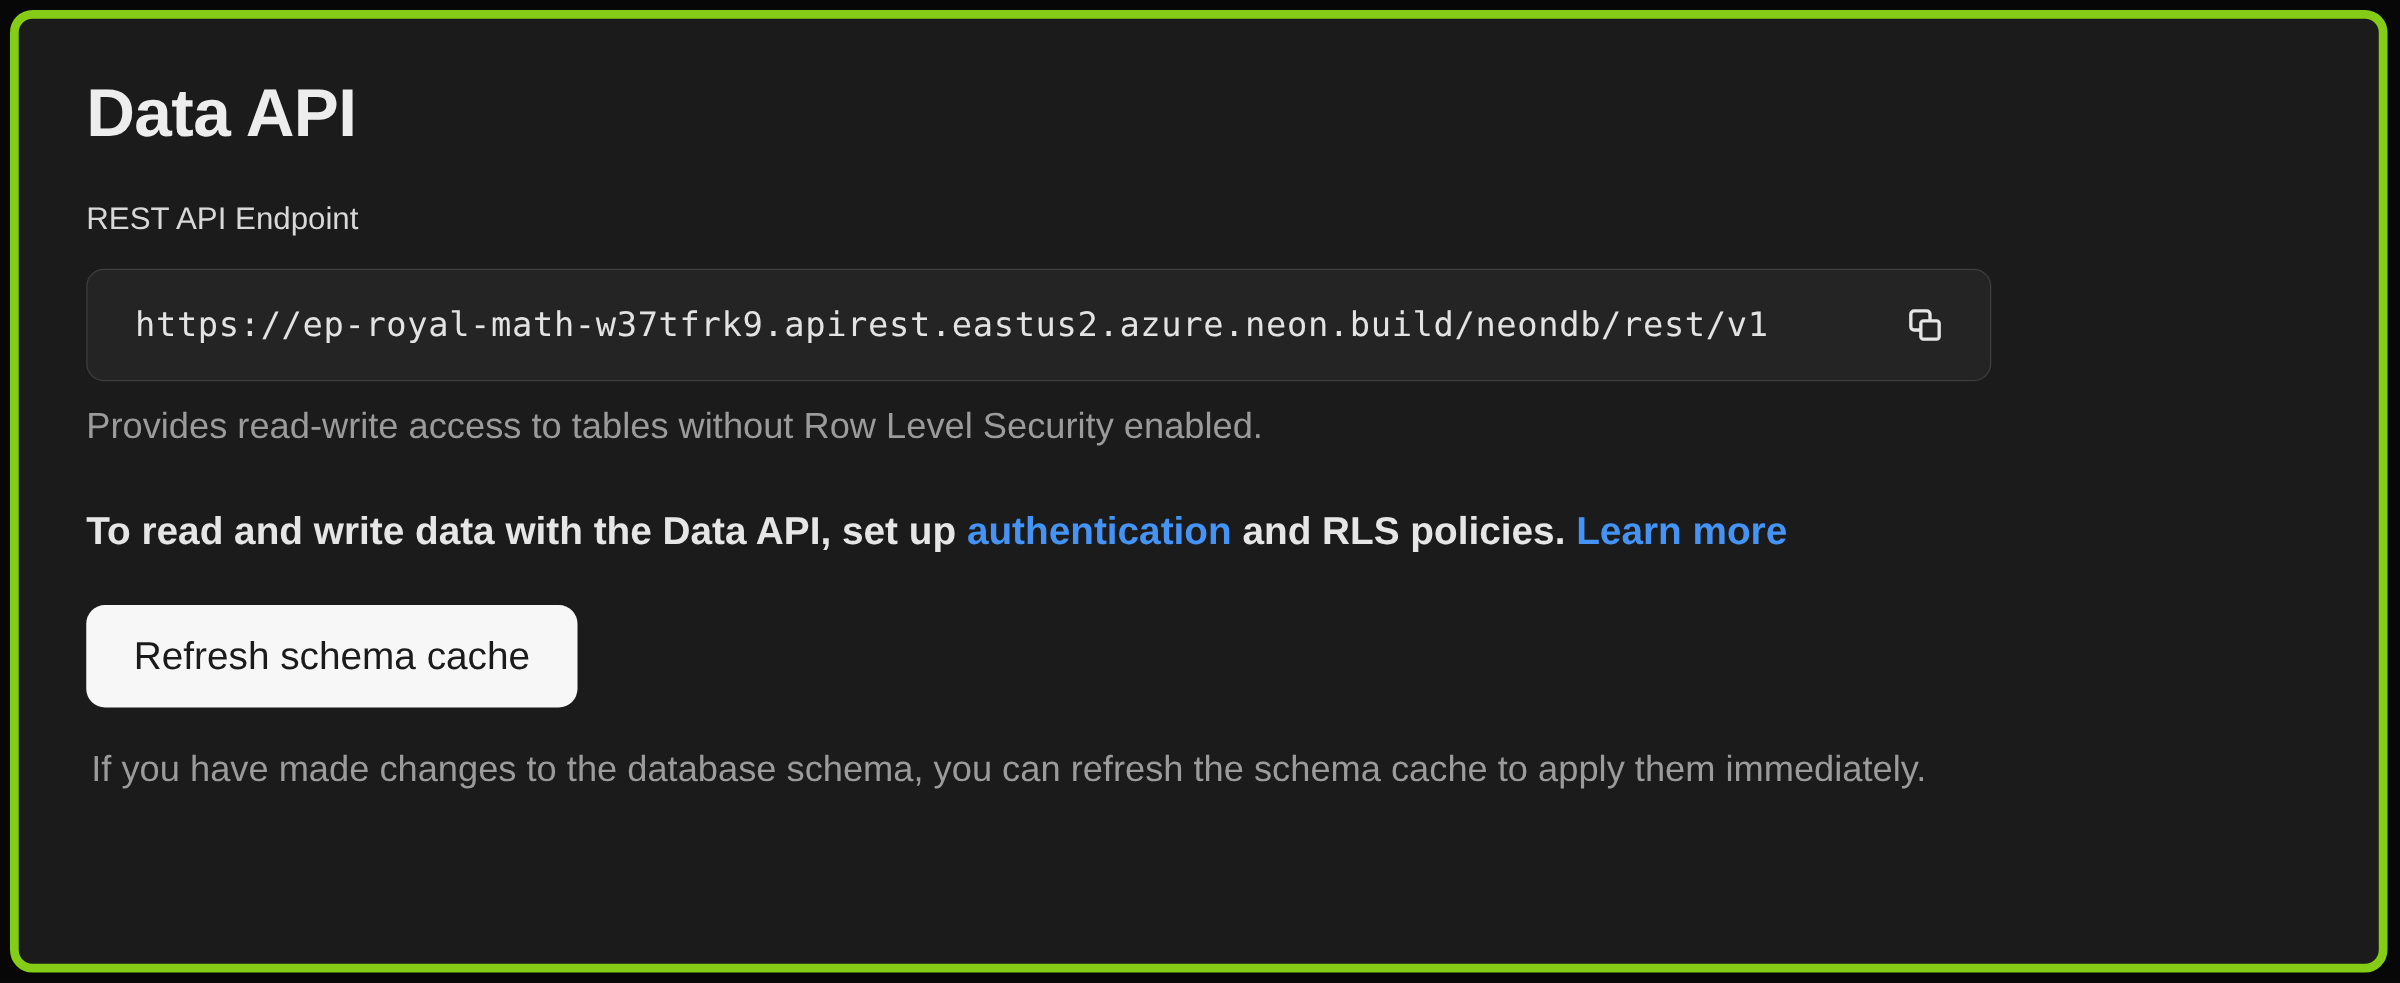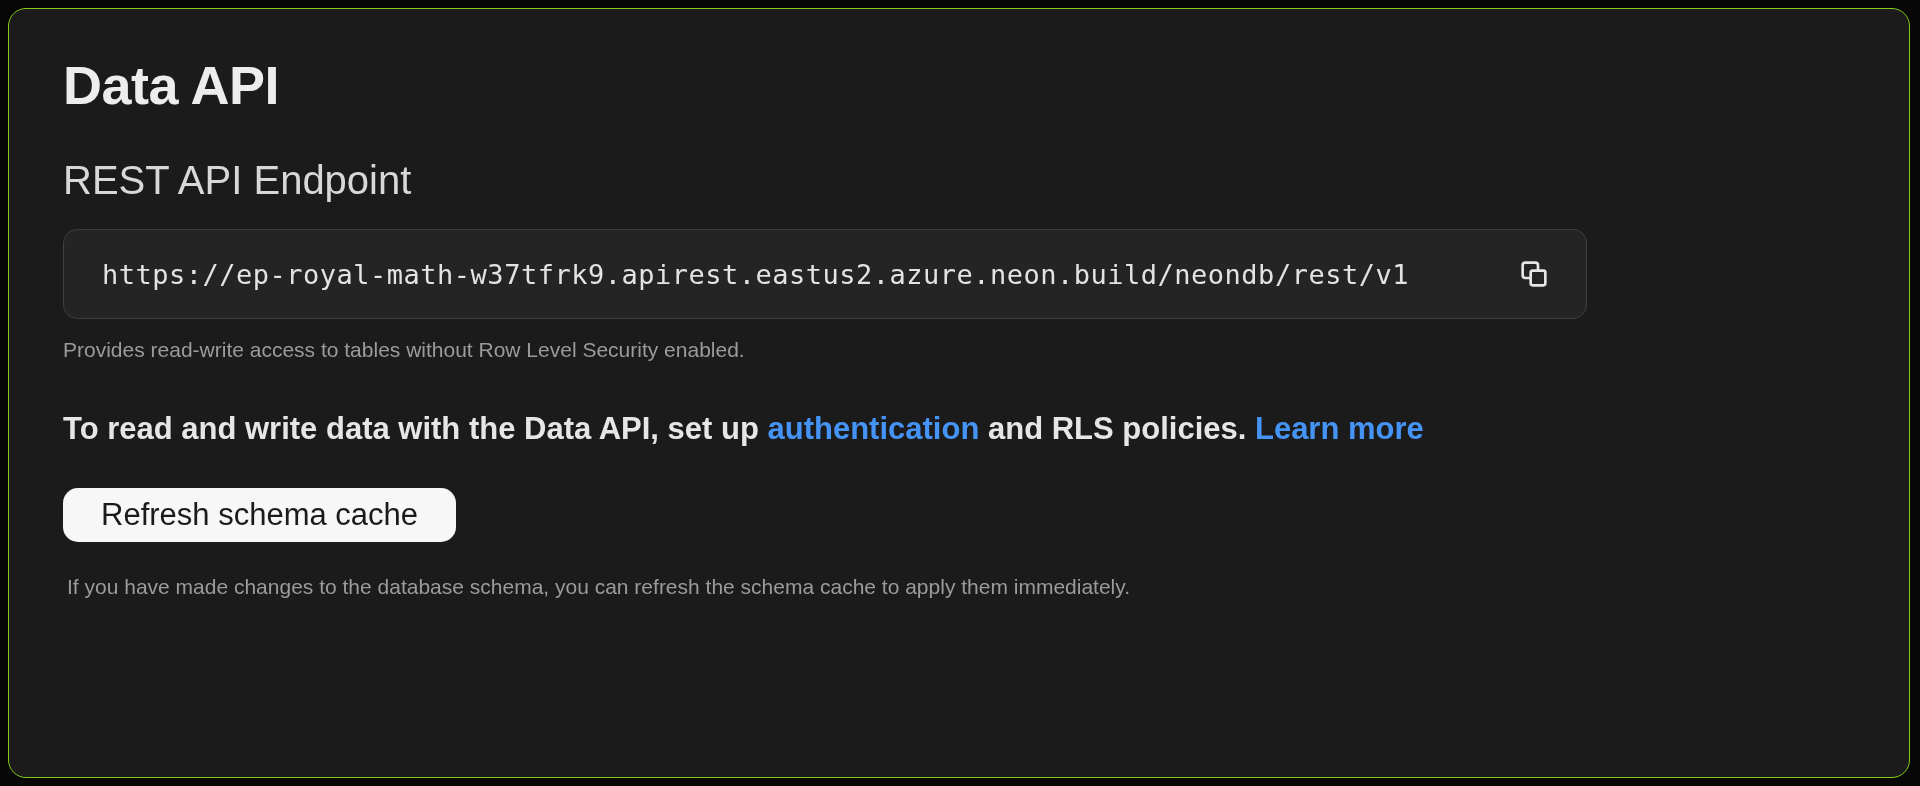--- a/index.html
+++ b/index.html
@@ -12,42 +12,42 @@
     overflow: hidden;
   }
   .panel {
     position: absolute;
     left: 8px;
     top: 8px;
     width: 1902px;
     height: 770px;
     box-sizing: border-box;
     background: #1b1b1b;
-    border: 1px solid #84cc16;
+    border: 7px solid #84cc16;
     border-radius: 18px;
     padding: 47px 54px 0 54px;
   }
   .page-title {
     margin: 0;
     font-size: 54px;
     line-height: 1.1;
     font-weight: 700;
     letter-spacing: -0.5px;
     color: #ededed;
   }
   .subtitle {
     margin: 62px 0 0 0;
     font-size: 31px;
     line-height: 1.35;
     font-weight: 400;
     color: #c9c9c9;
   }
   .field-label {
     margin: 38px 0 0 0;
-    font-size: 40px;
+    font-size: 25px;
     line-height: 1.35;
     font-weight: 400;
     color: #d8d8d8;
   }
   .url-field {
     margin-top: 22px;
     width: 1524px;
     height: 90px;
     box-sizing: border-box;
     background: #242424;
@@ -71,42 +71,42 @@
     padding: 0;
     margin: 0;
     width: 36px;
     height: 36px;
     display: flex;
     align-items: center;
     justify-content: center;
     cursor: pointer;
   }
   .helper {
-    font-size: 21px;
+    font-size: 29px;
     line-height: 1.35;
     font-weight: 400;
     color: #9b9b9b;
   }
   .helper.under-field { margin: 17px 0 0 0; }
   .helper.under-button { margin: 31px 0 0 4px; }
   .rls-note {
     margin: 43px 0 0 0;
     font-size: 31px;
     line-height: 1.35;
     font-weight: 700;
     color: #e6e6e6;
   }
   .link {
     color: #4493f5;
     text-decoration: none;
     cursor: pointer;
   }
   .refresh-btn {
     margin-top: 38px;
-    height: 54px;
+    height: 82px;
     padding: 16px 38px;
     background: #f7f7f7;
     color: #1b1b1b;
     border: none;
     border-radius: 15px;
     font-family: "Liberation Sans", sans-serif;
     font-size: 31px;
     font-weight: 500;
     display: inline-flex;
     align-items: center;

